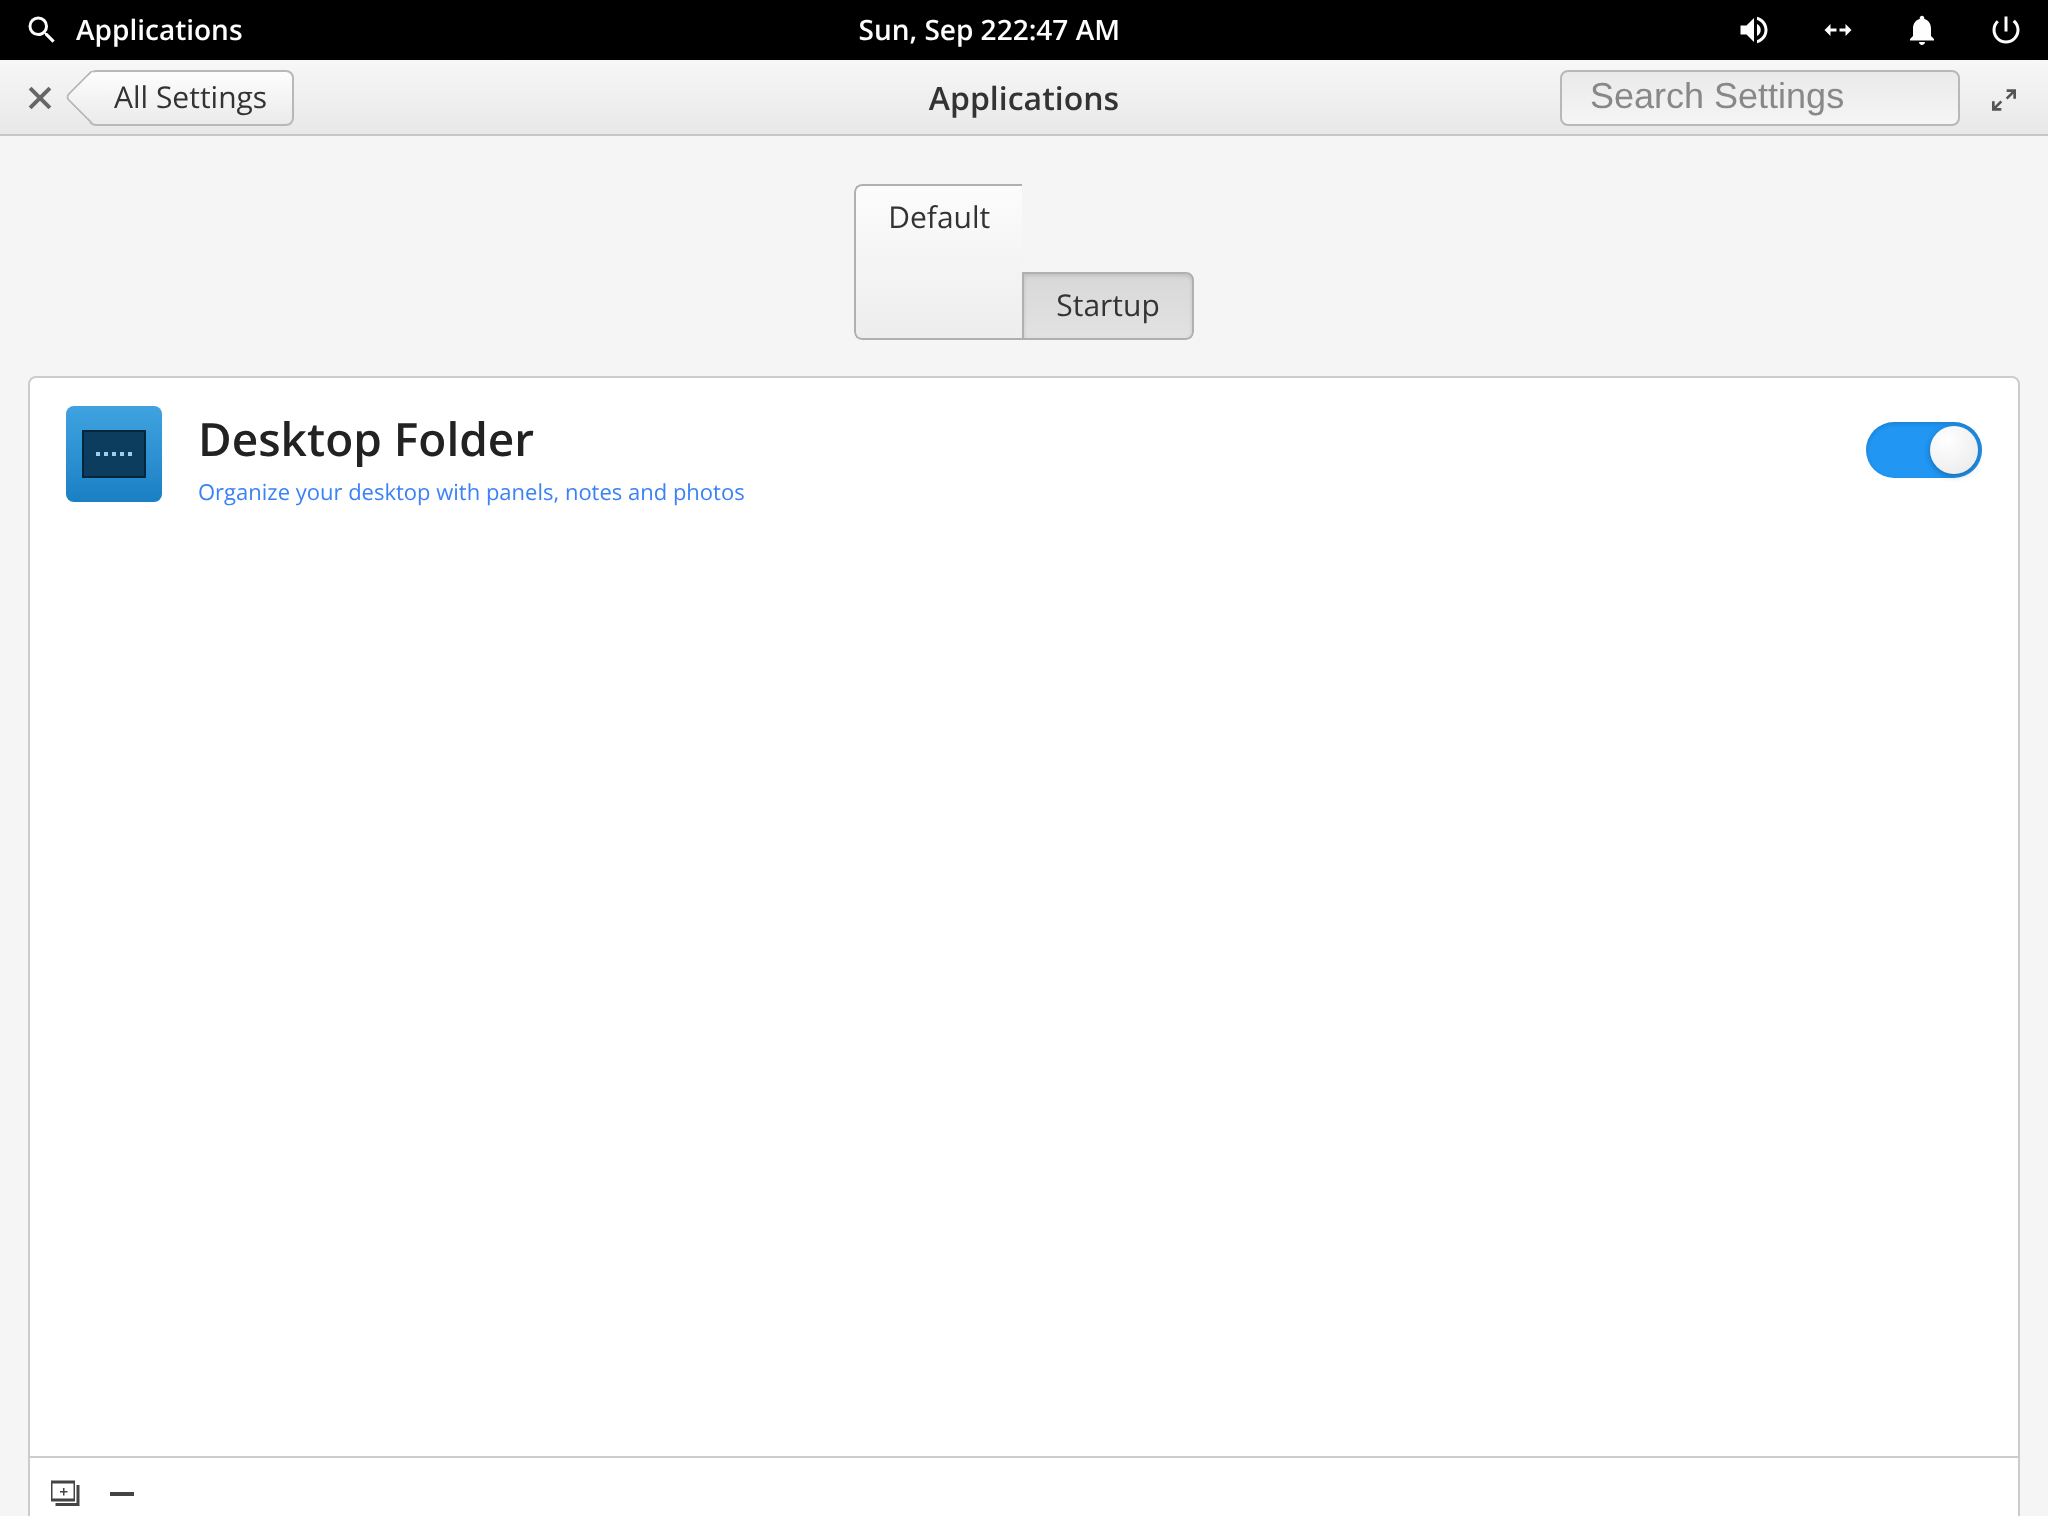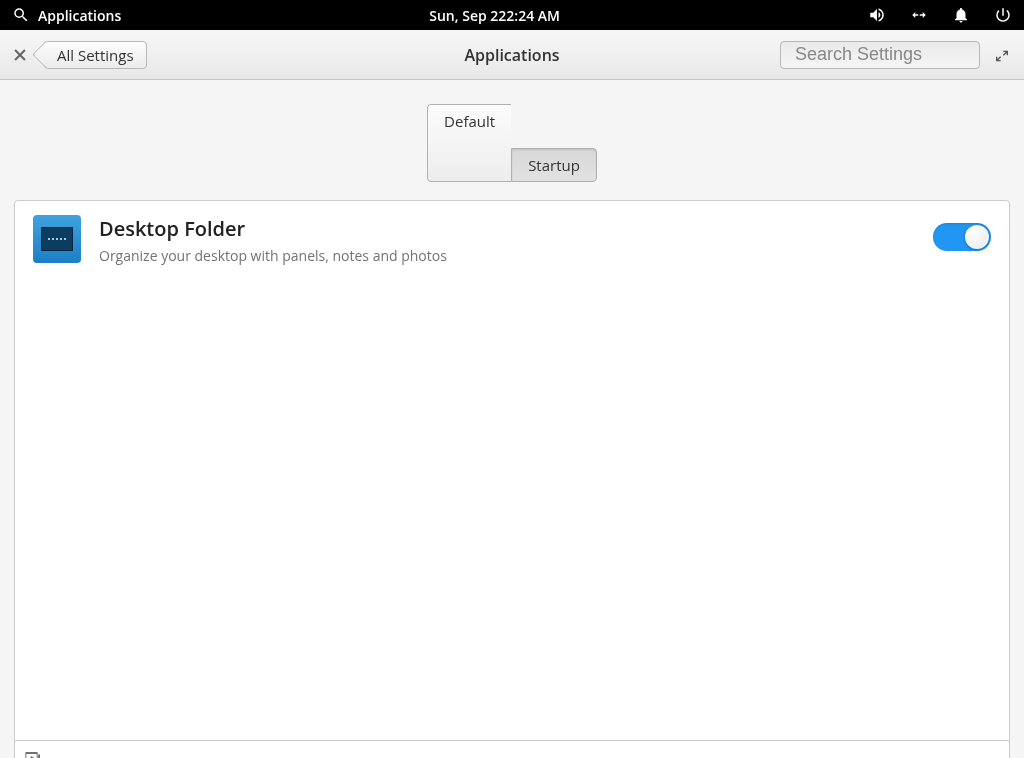--- a/index.html
+++ b/index.html
@@ -23,21 +23,21 @@
       font-weight: 600;
     }
     .panel-left { display: flex; align-items: center; gap: 8px; flex: 0 0 auto; }
     .panel-center { flex: 1; display: flex; justify-content: center; }
     .panel-right { display: flex; align-items: center; gap: 24px; flex: 0 0 auto; }
     .panel-icon { width: 18px; height: 18px; display: inline-flex; align-items: center; justify-content: center; }
     .panel-icon svg { width: 18px; height: 18px; fill: #fefefe; }
 
     
     .settings-header {
-      height: 50px;
+      height: 38px;
       background: linear-gradient(to bottom, #f7f7f7, #e9e8e8);
       border-bottom: 1px solid #c6c6c6;
       display: flex;
       align-items: center;
       padding: 0 14px;
       position: relative;
     }
     .header-left { display: flex; align-items: center; gap: 18px; }
     .close-x {
       width: 12px; height: 12px;
@@ -184,22 +184,22 @@
       justify-content: center;
       gap: 2px;
     }
     .app-icon-inner span {
       width: 2px;
       height: 2px;
       background: #a0cde8;
     }
 
     .app-text { flex: 1; }
-    .app-title { font-size: 20px; font-weight: 600; color: #222; margin-bottom: 4px; }
-    .app-desc { font-size: 14px; color: #737373; }
+    .app-title { font-size: 23px; font-weight: 600; color: #222; margin-bottom: 4px; }
+    .app-desc { font-size: 11px; color: #3b82f6; }
 
     
     .toggle {
       width: 58px;
       height: 28px;
       background: #2196f3;
       border-radius: 14px;
       position: relative;
       margin-top: 8px;
       cursor: pointer;
@@ -249,21 +249,21 @@
   <div class="panel-left">
     <span class="panel-icon">
       <svg viewBox="0 0 24 24">
           <path d="M15.5 14h-.79l-.28-.27A6.471 6.471 0 0016 9.5 6.5 6.5 0 109.5 16c1.61 0 3.09-.59 4.23-1.57l.27.28v.79l5 4.99L20.49 19l-4.99-5zM9.5 14C7.01 14 5 11.99 5 9.5S7.01 5 9.5 5 14 7.01 14 9.5 11.99 14 9.5 14z"></path>
         </svg>
     </span>
     <span>Applications</span>
   </div>
   <div class="panel-center">
     <span>Sun, Sep 22</span>
-    <span>2:24 AM</span>
+    <span>2:47 AM</span>
   </div>
   <div class="panel-right">
     <span class="panel-icon">
       <svg viewBox="0 0 24 24">
           <path d="M3 9v6h4l5 5V4L7 9H3zm13.5 3A4.5 4.5 0 0014 7.97v8.05c1.48-.73 2.5-2.25 2.5-4.02zM14 3.23v2.06c2.89.86 5 3.54 5 6.71s-2.11 5.85-5 6.71v2.06c4.01-.91 7-4.49 7-8.77s-2.99-7.86-7-8.77z"></path>
         </svg>
     </span>
     <span class="panel-icon">
       <svg viewBox="0 0 24 24">
           <path d="M7 8l-4 4 4 4v-3h4v-2H7V8zm10 0v3h-4v2h4v3l4-4-4-4z"></path>

